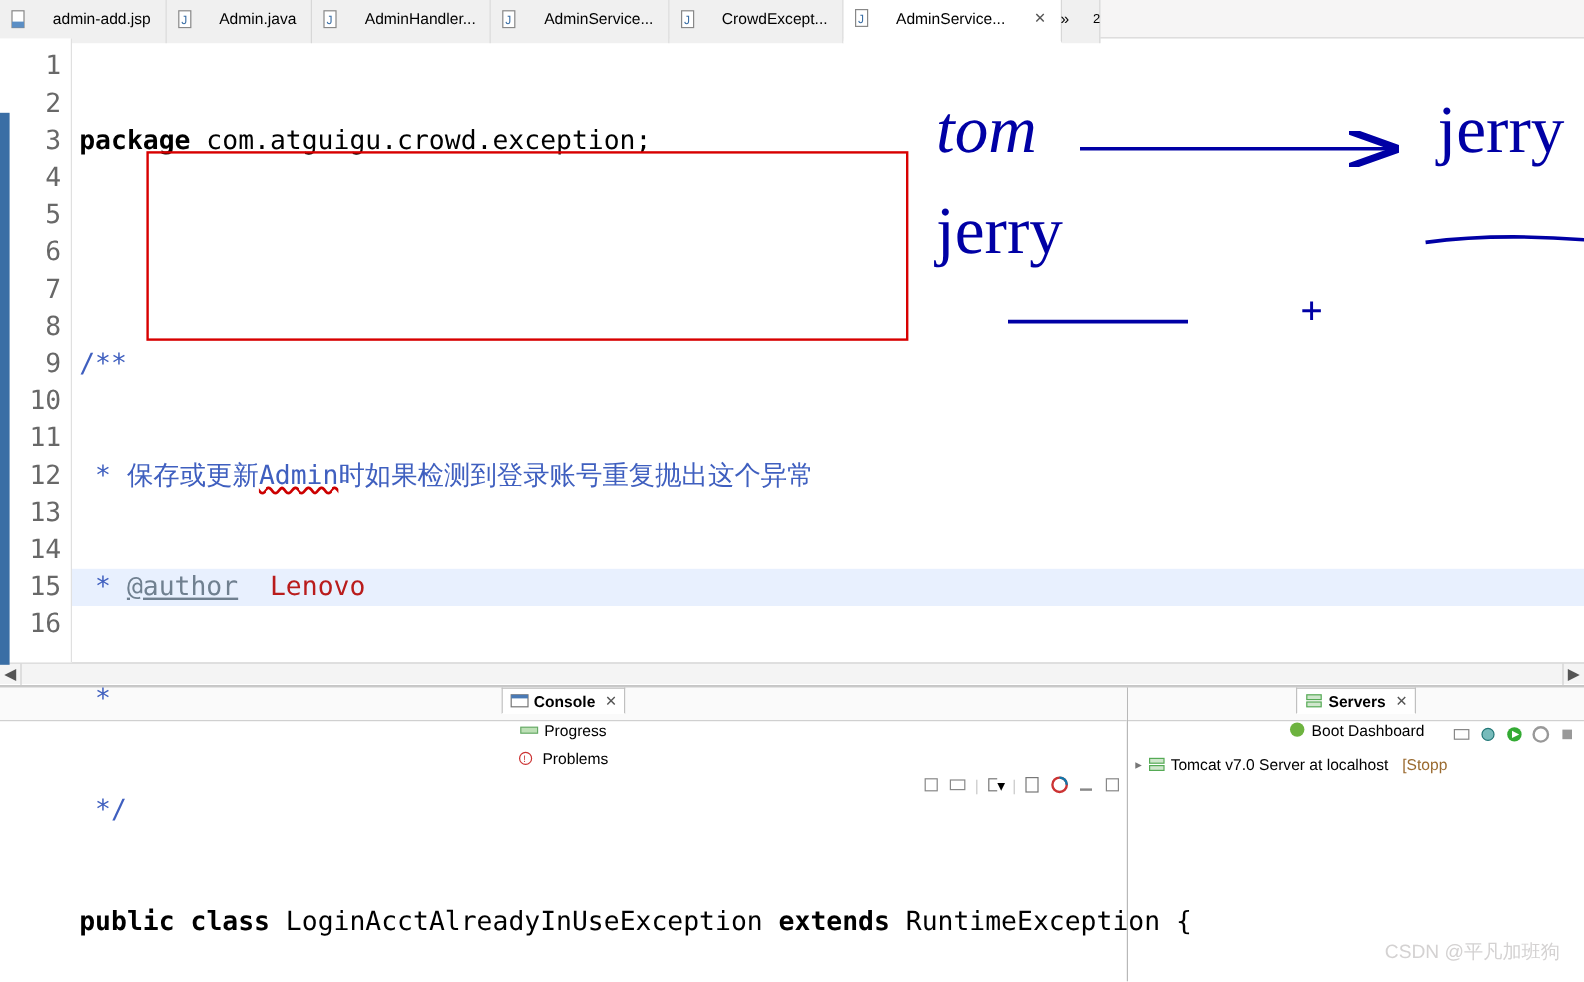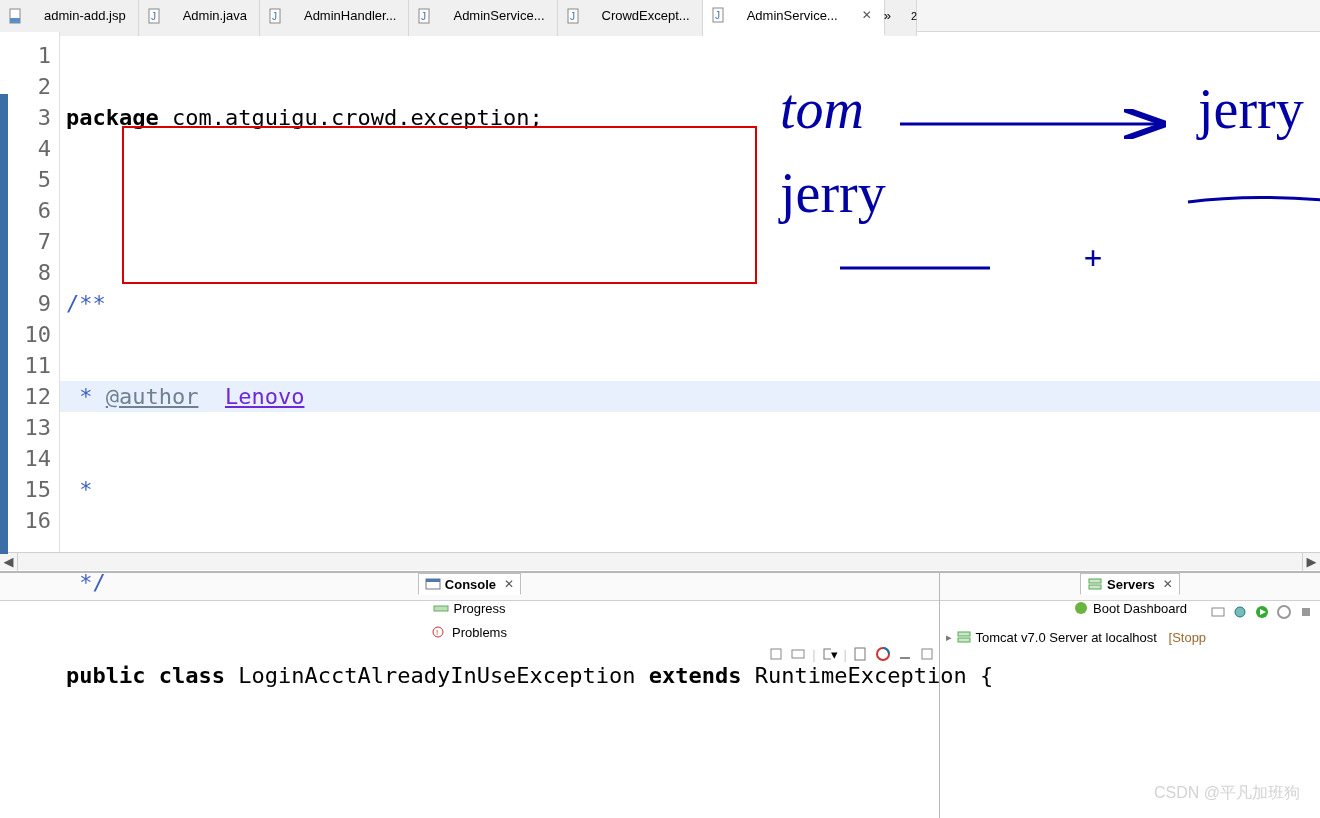--- a/index.html
+++ b/index.html
@@ -17,21 +17,21 @@
   .gutter .ln{height:31px;line-height:31px;padding-right:8px;position:relative;}
   .margin-track{position:absolute;left:0;top:62px;width:8px;height:460px;background:#3a6ea5;}
 
   .code{position:relative;flex:1;font-family:Consolas,monospace;font-size:22px;line-height:31px;padding-top:8px;white-space:pre;}
   .code .row{height:31px;padding-left:6px;}
   .row.hl{background:#e8f0fe;}
 
   .kw{color:#000000;font-weight:bold;}
   .cmt{color:#3f5fbf;}
   .cmt-tag{color:#708090;text-decoration:underline;}
-  .cmt-link{color:#6d28d9;text-decoration:underline;}
+  .cmt-link{color:#b91c1c;}
   .err-und{text-decoration:underline wavy #c00;}
 
   .red-box{position:absolute;left:62px;top:94px;width:635px;height:158px;border:2px solid #d80000;pointer-events:none;}
 
   .annotation{position:absolute;font-family:"Times New Roman",serif;color:#0000a5;pointer-events:none;}
   .a-tom{left:720px;top:62px;font-size:56px;font-style:italic;}
   .a-jerry-top{left:1138px;top:62px;font-size:56px;}
   .a-jerry-btm{left:720px;top:146px;font-size:56px;}
   svg.overlay{position:absolute;left:0;top:0;width:100%;height:100%;pointer-events:none;}
 
@@ -131,20 +131,21 @@
       <div class="ln">13</div>
       <div class="ln">14</div>
       <div class="ln">15</div>
       <div class="ln">16</div>
     </div>
 
     <div class="code">
       <div class="row"><span class="kw">package</span><span> com.atguigu.crowd.exception;</span></div>
       <div class="row"></div>
       <div class="row"><span class="cmt">/**</span></div>
+      <div class="row"><span class="cmt"> * </span><span class="cmt">保存或更新</span><span class="cmt err-und">Admin</span><span class="cmt">时如果检测到登录账号重复抛出这个异常</span></div>
       <div class="row hl"><span class="cmt"> * </span><span class="cmt-tag">@author</span><span>  </span><span class="cmt-link">Lenovo</span></div>
       <div class="row"><span class="cmt"> *</span></div>
       <div class="row"><span class="cmt"> */</span></div>
       <div class="row"><span class="kw">public</span><span> </span><span class="kw">class</span><span> </span><span>LoginAcctAlreadyInUseException</span><span> </span><span class="kw">extends</span><span> </span><span>RuntimeException</span><span> {</span></div>
       
       
       
       
       
       

